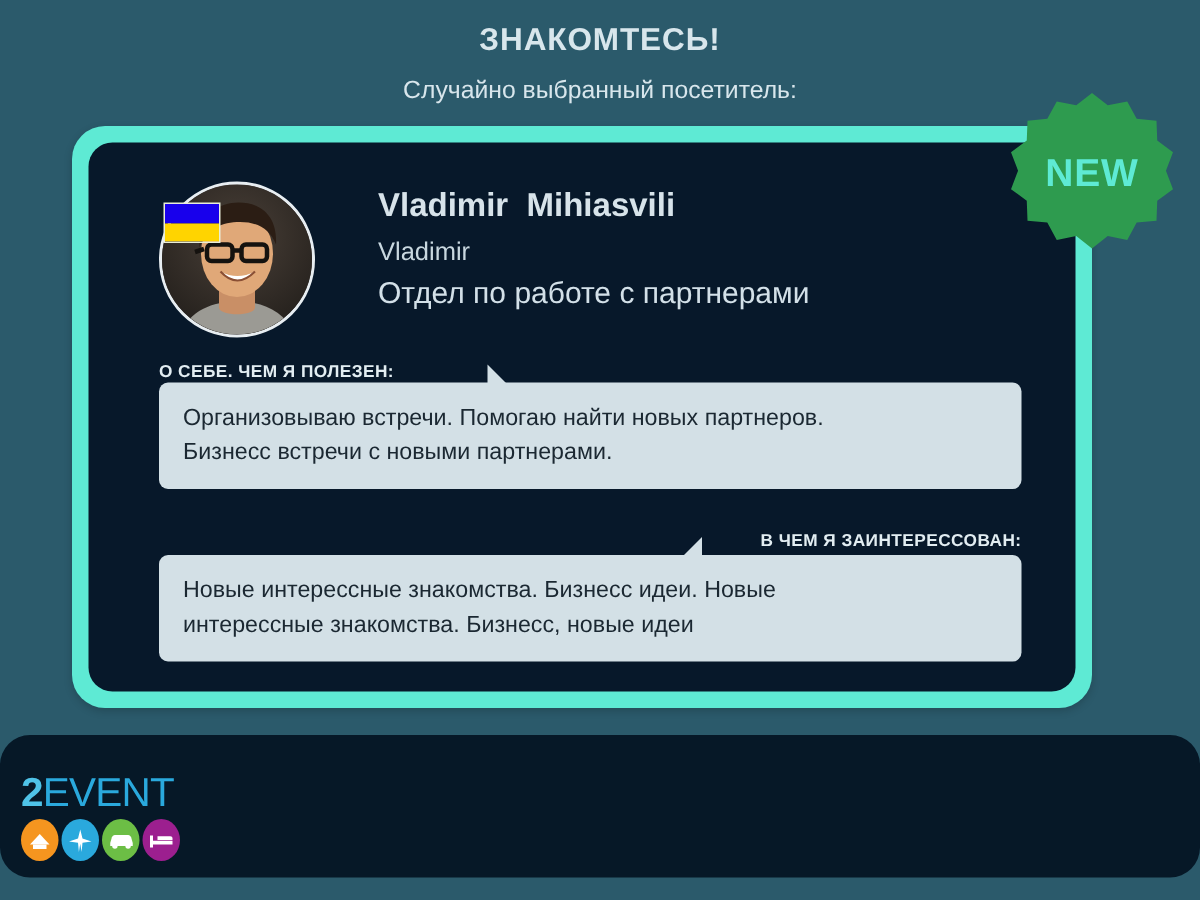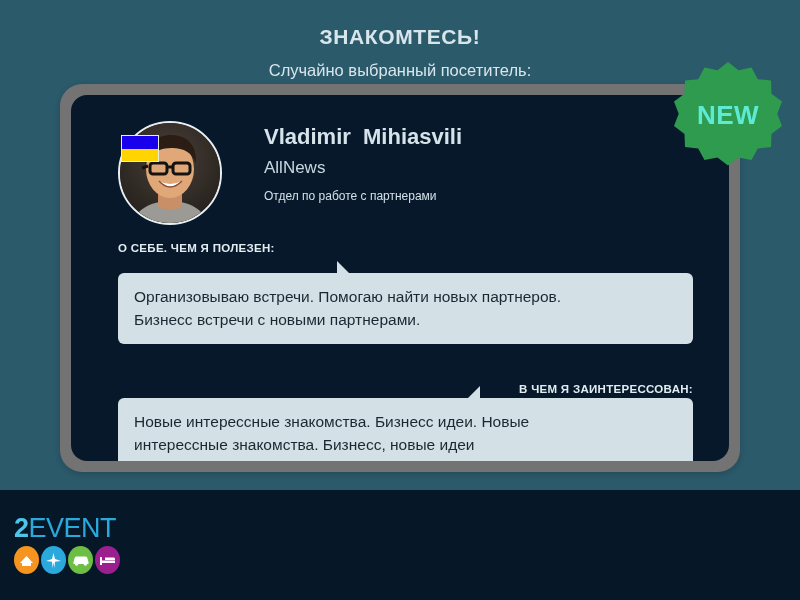--- a/index.html
+++ b/index.html
@@ -23,44 +23,44 @@
   
   .header {
     position: absolute;
     top: 0; left: 0;
     width: 800px;
     height: 78px;
     text-align: center;
   }
   .header-title {
     margin: 0;
-    padding-top: 24px;
+    padding-top: 14px;
     font-size: 21px;
     font-weight: bold;
     letter-spacing: 0.6px;
     color: #d8e6ec;
     line-height: 26px;
   }
   .header-subtitle {
     margin: 3px;
     padding-top: 7px;
     font-size: 16.5px;
     font-weight: normal;
     color: #d8e6ec;
     line-height: 21px;
   }
 
   
   .card-frame {
     position: absolute;
-    left: 60px;
+    left: 48px;
     top: 84px;
     width: 680px;
     height: 388px;
-    background: #737373;
+    background: #5eead4;
     border-radius: 22px;
     box-shadow: 0 2px 6px rgba(0,0,0,0.18);
   }
   .card-inner {
     position: absolute;
     left: 11px;
     top: 11px;
     width: 658px;
     height: 366px;
     background: #07182a;
@@ -143,36 +143,36 @@
     line-height: 28px;
     white-space: pre;
   }
   .profile-company {
     font-size: 17px;
     color: #c8d7df;
     line-height: 25px;
     padding-top: 4px;
   }
   .profile-role {
-    font-size: 12px;
+    font-size: 20px;
     color: #d3e0e8;
     line-height: 24px;
     padding-top: 4px;
   }
 
   
   .section { position: absolute; }
   .section-label {
     font-size: 11.5px;
     font-weight: bold;
     color: #e2edf2;
     letter-spacing: 0.3px;
     line-height: 14px;
   }
-  .section-label.right { text-align: right; margin-top: 28px; }
+  .section-label.right { text-align: right; }
 
   .bubble {
     position: relative;
     background: #d3e0e6;
     border-radius: 6px;
     padding: 12px 16px 13px 16px;
     box-sizing: border-box;
   }
   .bubble-text {
     font-size: 15.5px;
@@ -195,22 +195,23 @@
     border-left: 0 solid transparent;
     border-bottom: 13px solid #d3e0e6;
   }
 
   
   .bottom-bar {
     position: absolute;
     left: 0;
     top: 490px;
     width: 800px;
-    height: 110px;
+    height: 95px;
     background: #061827;
+    border-radius: 20px;
   }
   .logo {
     position: absolute;
     left: 14px;
     top: 24px;
     width: 104px;
     height: 62px;
   }
   .logo-word {
     font-size: 27px;
@@ -292,28 +293,28 @@
             </svg>
           </div>
           <div class="flag">
             <div class="flag-top"></div>
             <div class="flag-bottom"></div>
           </div>
         </div>
 
         <div class="profile-text">
           <div class="profile-name">Vladimir  Mihiasvili</div>
-          <div class="profile-company">AllNews</div>
+          <div class="profile-company">Vladimir</div>
           <div class="profile-role">Отдел по работе с партнерами</div>
         </div>
       </div>
 
       <div class="section" style="left:47px; top:146px; width:575px;">
         <div class="section-label">О СЕБЕ. ЧЕМ Я ПОЛЕЗЕН:</div>
-        <div class="bubble" style="margin-top:18px; width:575px;">
+        <div class="bubble" style="width:575px;">
           <div class="tail tail-right-origin" style="left:219px;"></div>
           <div class="bubble-text">Организовываю встречи. Помогаю найти новых партнеров.
 Бизнесс встречи с новыми партнерами.</div>
         </div>
       </div>
 
       <div class="section" style="left:47px; top:259px; width:575px;">
         <div class="section-label right">В ЧЕМ Я ЗАИНТЕРЕССОВАН:</div>
         <div class="bubble" style="margin-top:2px; width:575px;">
           <div class="tail tail-left-origin" style="left:349px;"></div>

